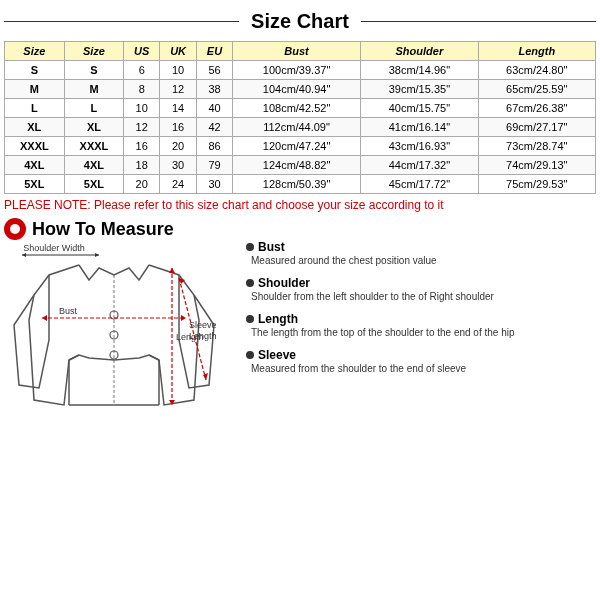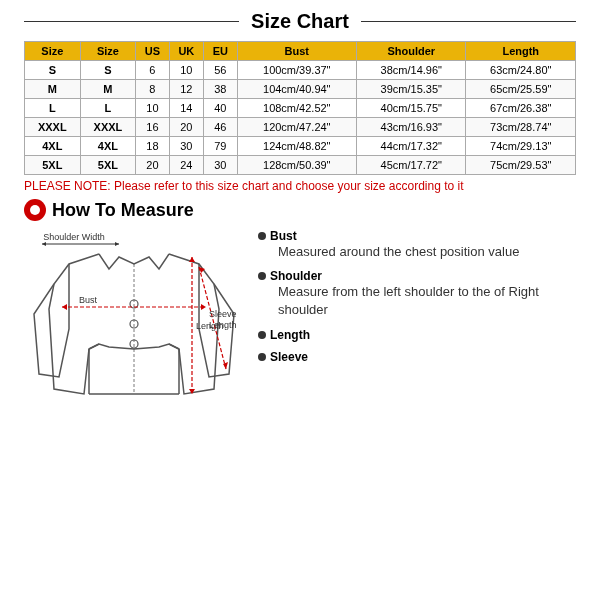--- a/index.html
+++ b/index.html
@@ -8,21 +8,21 @@
       height: 600px;
       background: #fff;
       font-family: Arial, sans-serif;
       font-size: 12px;
       overflow: hidden;
     }
 
     .page-container {
       width: 600px;
       height: 600px;
-      padding: 10px 24px;
+      padding: 10px 4px;
     }
 
     
     .title-row {
       display: flex;
       align-items: center;
       justify-content: center;
       margin-bottom: 8px;
     }
     .title-line {
@@ -43,39 +43,39 @@
       border-collapse: collapse;
       font-size: 11px;
     }
     .size-table th, .size-table td {
       border: 1px solid #aaa;
       text-align: center;
       padding: 3px 2px;
       white-space: nowrap;
     }
     .size-table thead th {
-      background: #eab308;
+      background: #fef9c3;
       font-weight: bold;
+      font-style: italic;
     }
     .size-table tbody tr:nth-child(even) {
       background: #f9f9f9;
     }
 
     
     .note-text {
       color: #c00;
       font-size: 12px;
       margin: 4px 0 6px 0;
     }
 
     
     .how-to-title-row {
       display: flex;
       align-items: center;
-      margin-bottom: 8px;
     }
     .circle-icon {
       width: 22px;
       height: 22px;
       border-radius: 50%;
       background: #c00;
       display: inline-flex;
       align-items: center;
       justify-content: center;
       margin-right: 6px;
@@ -88,21 +88,21 @@
       background: #fff;
     }
     .how-to-title-text {
       font-size: 18px;
       font-weight: bold;
     }
 
     
     .measure-section {
       display: flex;
-      gap: 0;
+      gap: 8px;
     }
 
     
     .jacket-area {
       width: 230px;
       flex-shrink: 0;
       position: relative;
     }
 
     
@@ -122,24 +122,24 @@
     }
     .bullet-dot {
       width: 8px;
       height: 8px;
       border-radius: 50%;
       background: #333;
       flex-shrink: 0;
       display: inline-block;
     }
     .measure-item-desc {
-      font-size: 13px;
+      font-size: 10px;
       color: #333;
       line-height: 1.4;
-      margin-left: 20px;
+      margin-left: 5px;
     }
   </style>
 </head>
 <body>
 
 <div class="page-container">
 
   <div class="title-row">
     <div class="title-line"></div>
     <span class="title-text">Size Chart</span>
@@ -186,25 +186,35 @@
           <td style="font-weight: bold;">L</td>
           <td style="font-weight: bold;">L</td>
           <td>10</td>
           <td>14</td>
           <td>40</td>
           <td>108cm/42.52"</td>
           <td>40cm/15.75"</td>
           <td>67cm/26.38"</td>
         </tr>
         <tr>
+          <td style="font-weight: bold;">XL</td>
+          <td style="font-weight: bold;">XL</td>
+          <td>12</td>
+          <td>16</td>
+          <td>42</td>
+          <td>112cm/44.09"</td>
+          <td>41cm/16.14"</td>
+          <td>69cm/27.17"</td>
+        </tr>
+        <tr>
           <td style="font-weight: bold;">XXXL</td>
           <td style="font-weight: bold;">XXXL</td>
           <td>16</td>
           <td>20</td>
-          <td>46</td>
+          <td>86</td>
           <td>120cm/47.24"</td>
           <td>43cm/16.93"</td>
           <td>73cm/28.74"</td>
         </tr>
         <tr>
           <td style="font-weight: bold;">4XL</td>
           <td style="font-weight: bold;">4XL</td>
           <td>18</td>
           <td>30</td>
           <td>79</td>
@@ -289,29 +299,31 @@
             <span class="bullet-dot"></span>
             <span>Bust</span>
           </div>
           <p class="measure-item-desc">Measured around the chest position value</p>
         </div>
         <div class="measure-item">
           <div class="measure-item-title">
             <span class="bullet-dot"></span>
             <span>Shoulder</span>
           </div>
-          <p class="measure-item-desc">Measure from the left shoulder to the of Right shoulder</p>
+          <p class="measure-item-desc">Shoulder from the left shoulder to the of Right shoulder</p>
         </div>
         <div class="measure-item">
           <div class="measure-item-title">
             <span class="bullet-dot"></span>
             <span>Length</span>
           </div>
+          <p class="measure-item-desc">The length from the top of the shoulder to the end of the hip</p>
         </div>
         <div class="measure-item">
           <div class="measure-item-title">
             <span class="bullet-dot"></span>
             <span>Sleeve</span>
           </div>
+          <p class="measure-item-desc">Measured from the shoulder to the end of sleeve</p>
         </div>
       </div>
   </div>
 </div>
 
 </body></html>

